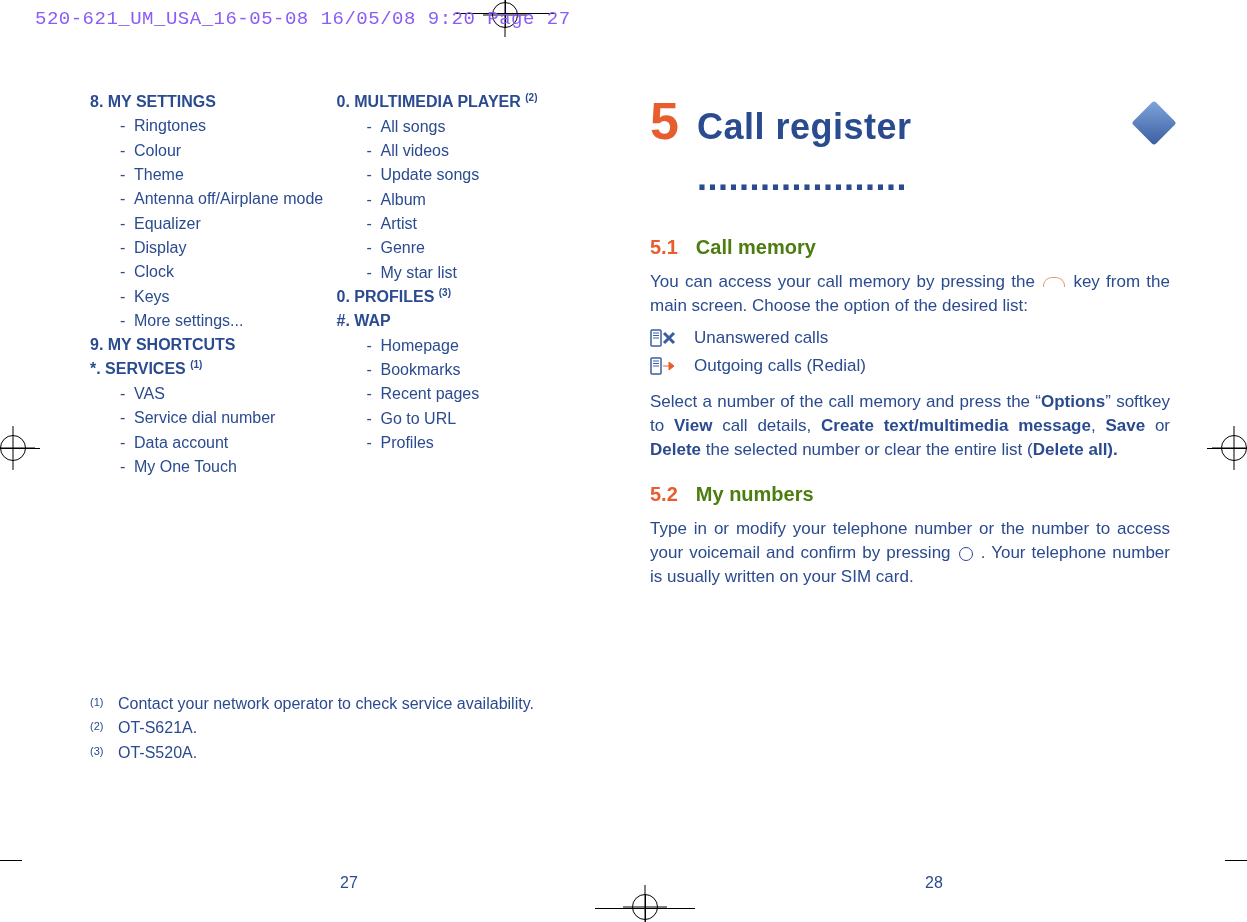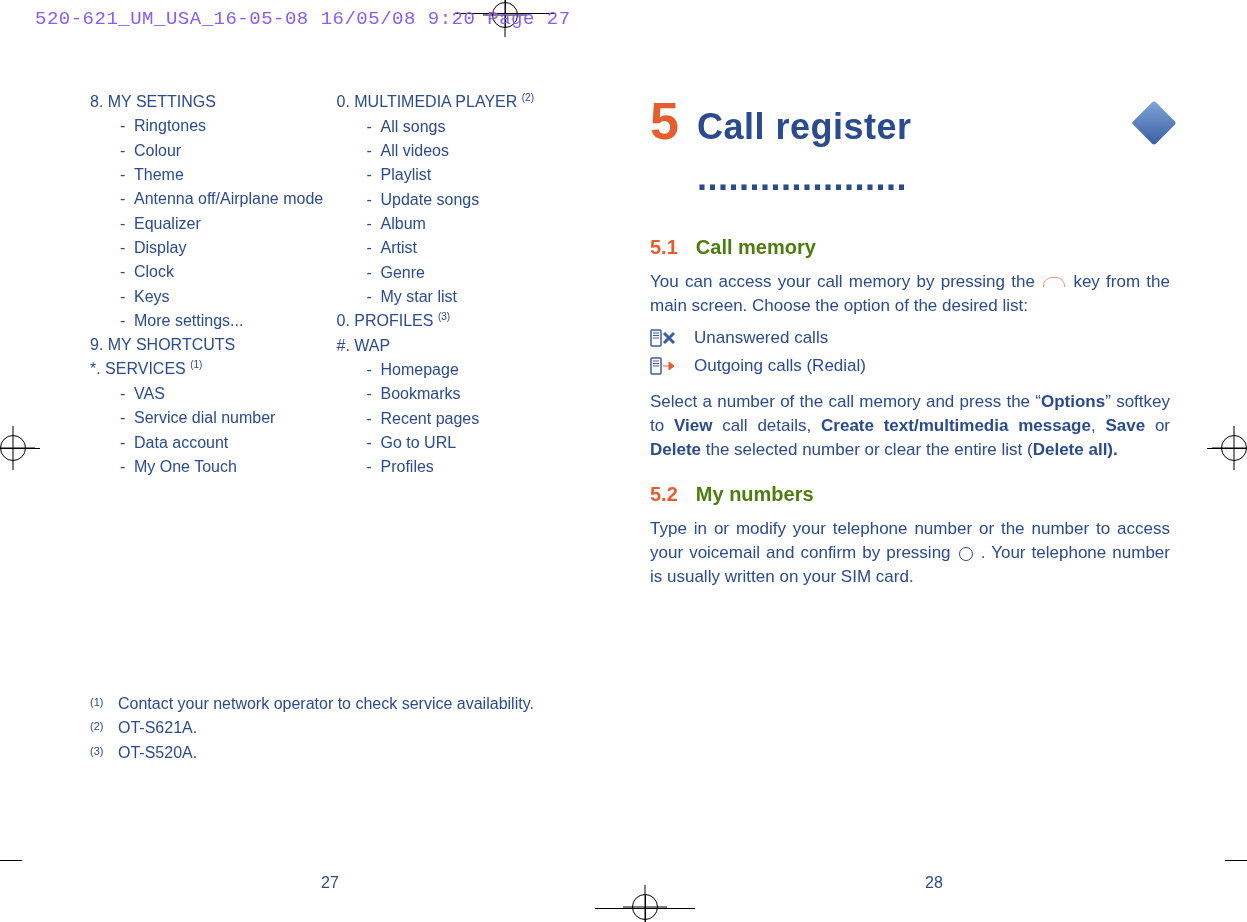--- a/index.html
+++ b/index.html
@@ -40,32 +40,32 @@
     position:absolute; left:90px; top:90px; width:485px; height:740px;
     font-size:16px; line-height:1.52;
   }
   .page-right {
     position:absolute; left:650px; top:95px; width:520px; height:720px;
     font-size:17px; line-height:1.42;
   }
 
   .two-col { display:flex; gap:8px; }
   .col { flex:1; }
-  .sec-head { font-weight:400; color:#2a4b8f; margin-top:0; }
+  .sec-head { font-weight:700; color:#2a4b8f; margin-top:0; }
   .sec-head .sup { font-size:10px; vertical-align:super; }
   ul.menu { list-style:none; padding-left:30px; }
   ul.menu li { position:relative; padding-left:14px; }
   ul.menu li:before { content:"-"; position:absolute; left:0; }
 
   .footnotes { position:absolute; bottom:65px; left:0; font-size:16px; }
   .footnotes .fn { display:flex; gap:14px; }
   .footnotes .n { font-size:11px; padding-top:2px; min-width:14px; }
 
   .pgnum { position:absolute; bottom:30px; font-weight:400; font-size:16px; }
-  .pgnum-left { left:321px; }
+  .pgnum-left { left:340px; }
   .pgnum-right { left:925px; }
 
   .chapter { display:flex; align-items:baseline; gap:18px; margin-bottom:30px; }
   .chapter-num { font-size:52px; font-weight:700; color:#e85d2e; line-height:1; }
   .chapter-title { font-size:36px; font-weight:700; color:#2a4b8f; letter-spacing:0.5px; flex:1; }
   .chapter-icon {
     width:32px; height:32px; display:inline-block;
     transform: rotate(45deg);
     background: linear-gradient(135deg,#7fa6dd,#3a5d9f);
     border-radius:3px;
@@ -146,21 +146,20 @@
         <li>My One Touch</li>
       </ul>
     </div>
     <div class="col">
       <div class="sec-head">
         <span>0. MULTIMEDIA PLAYER </span><span class="sup">(2)</span>
       </div>
       <ul class="menu">
         <li>All songs</li>
         <li>All videos</li>
-        <li>Playlist</li>
         <li>Update songs</li>
         <li>Album</li>
         <li>Artist</li>
         <li>Genre</li>
         <li>My star list</li>
       </ul>
       <div class="sec-head">
         <span>0. PROFILES </span><span class="sup">(3)</span>
       </div>
       <div class="sec-head">#. WAP</div>

